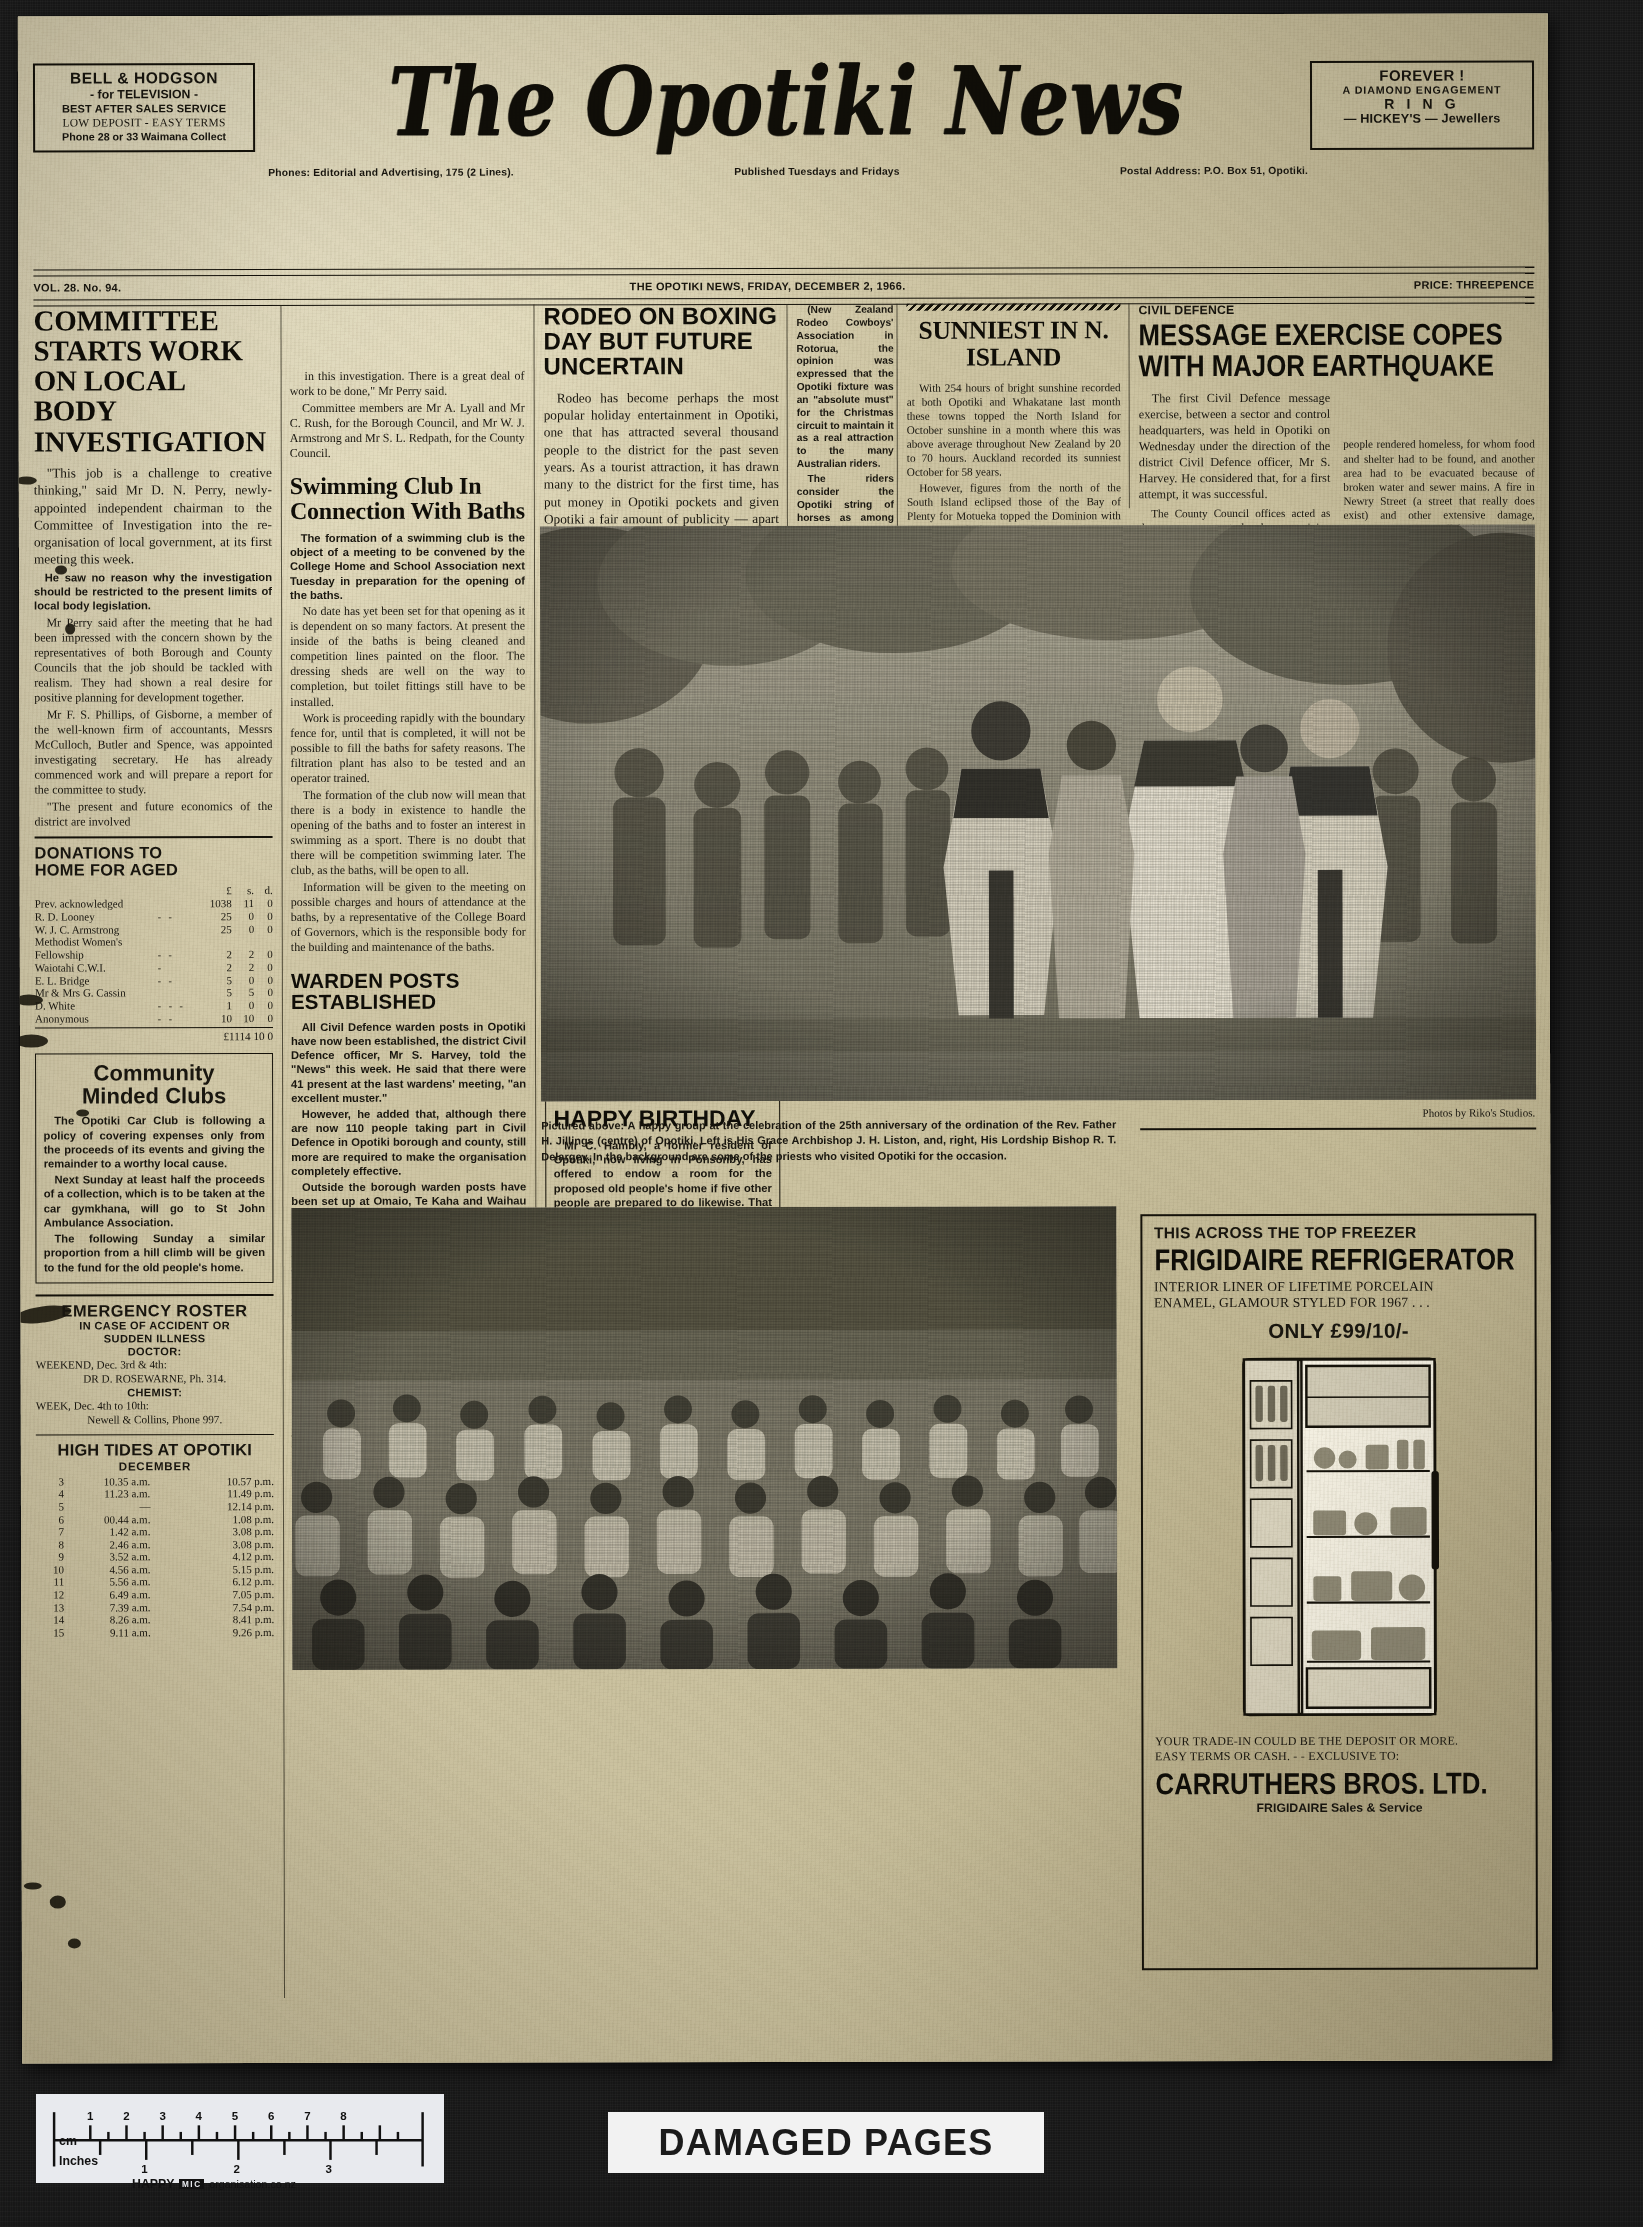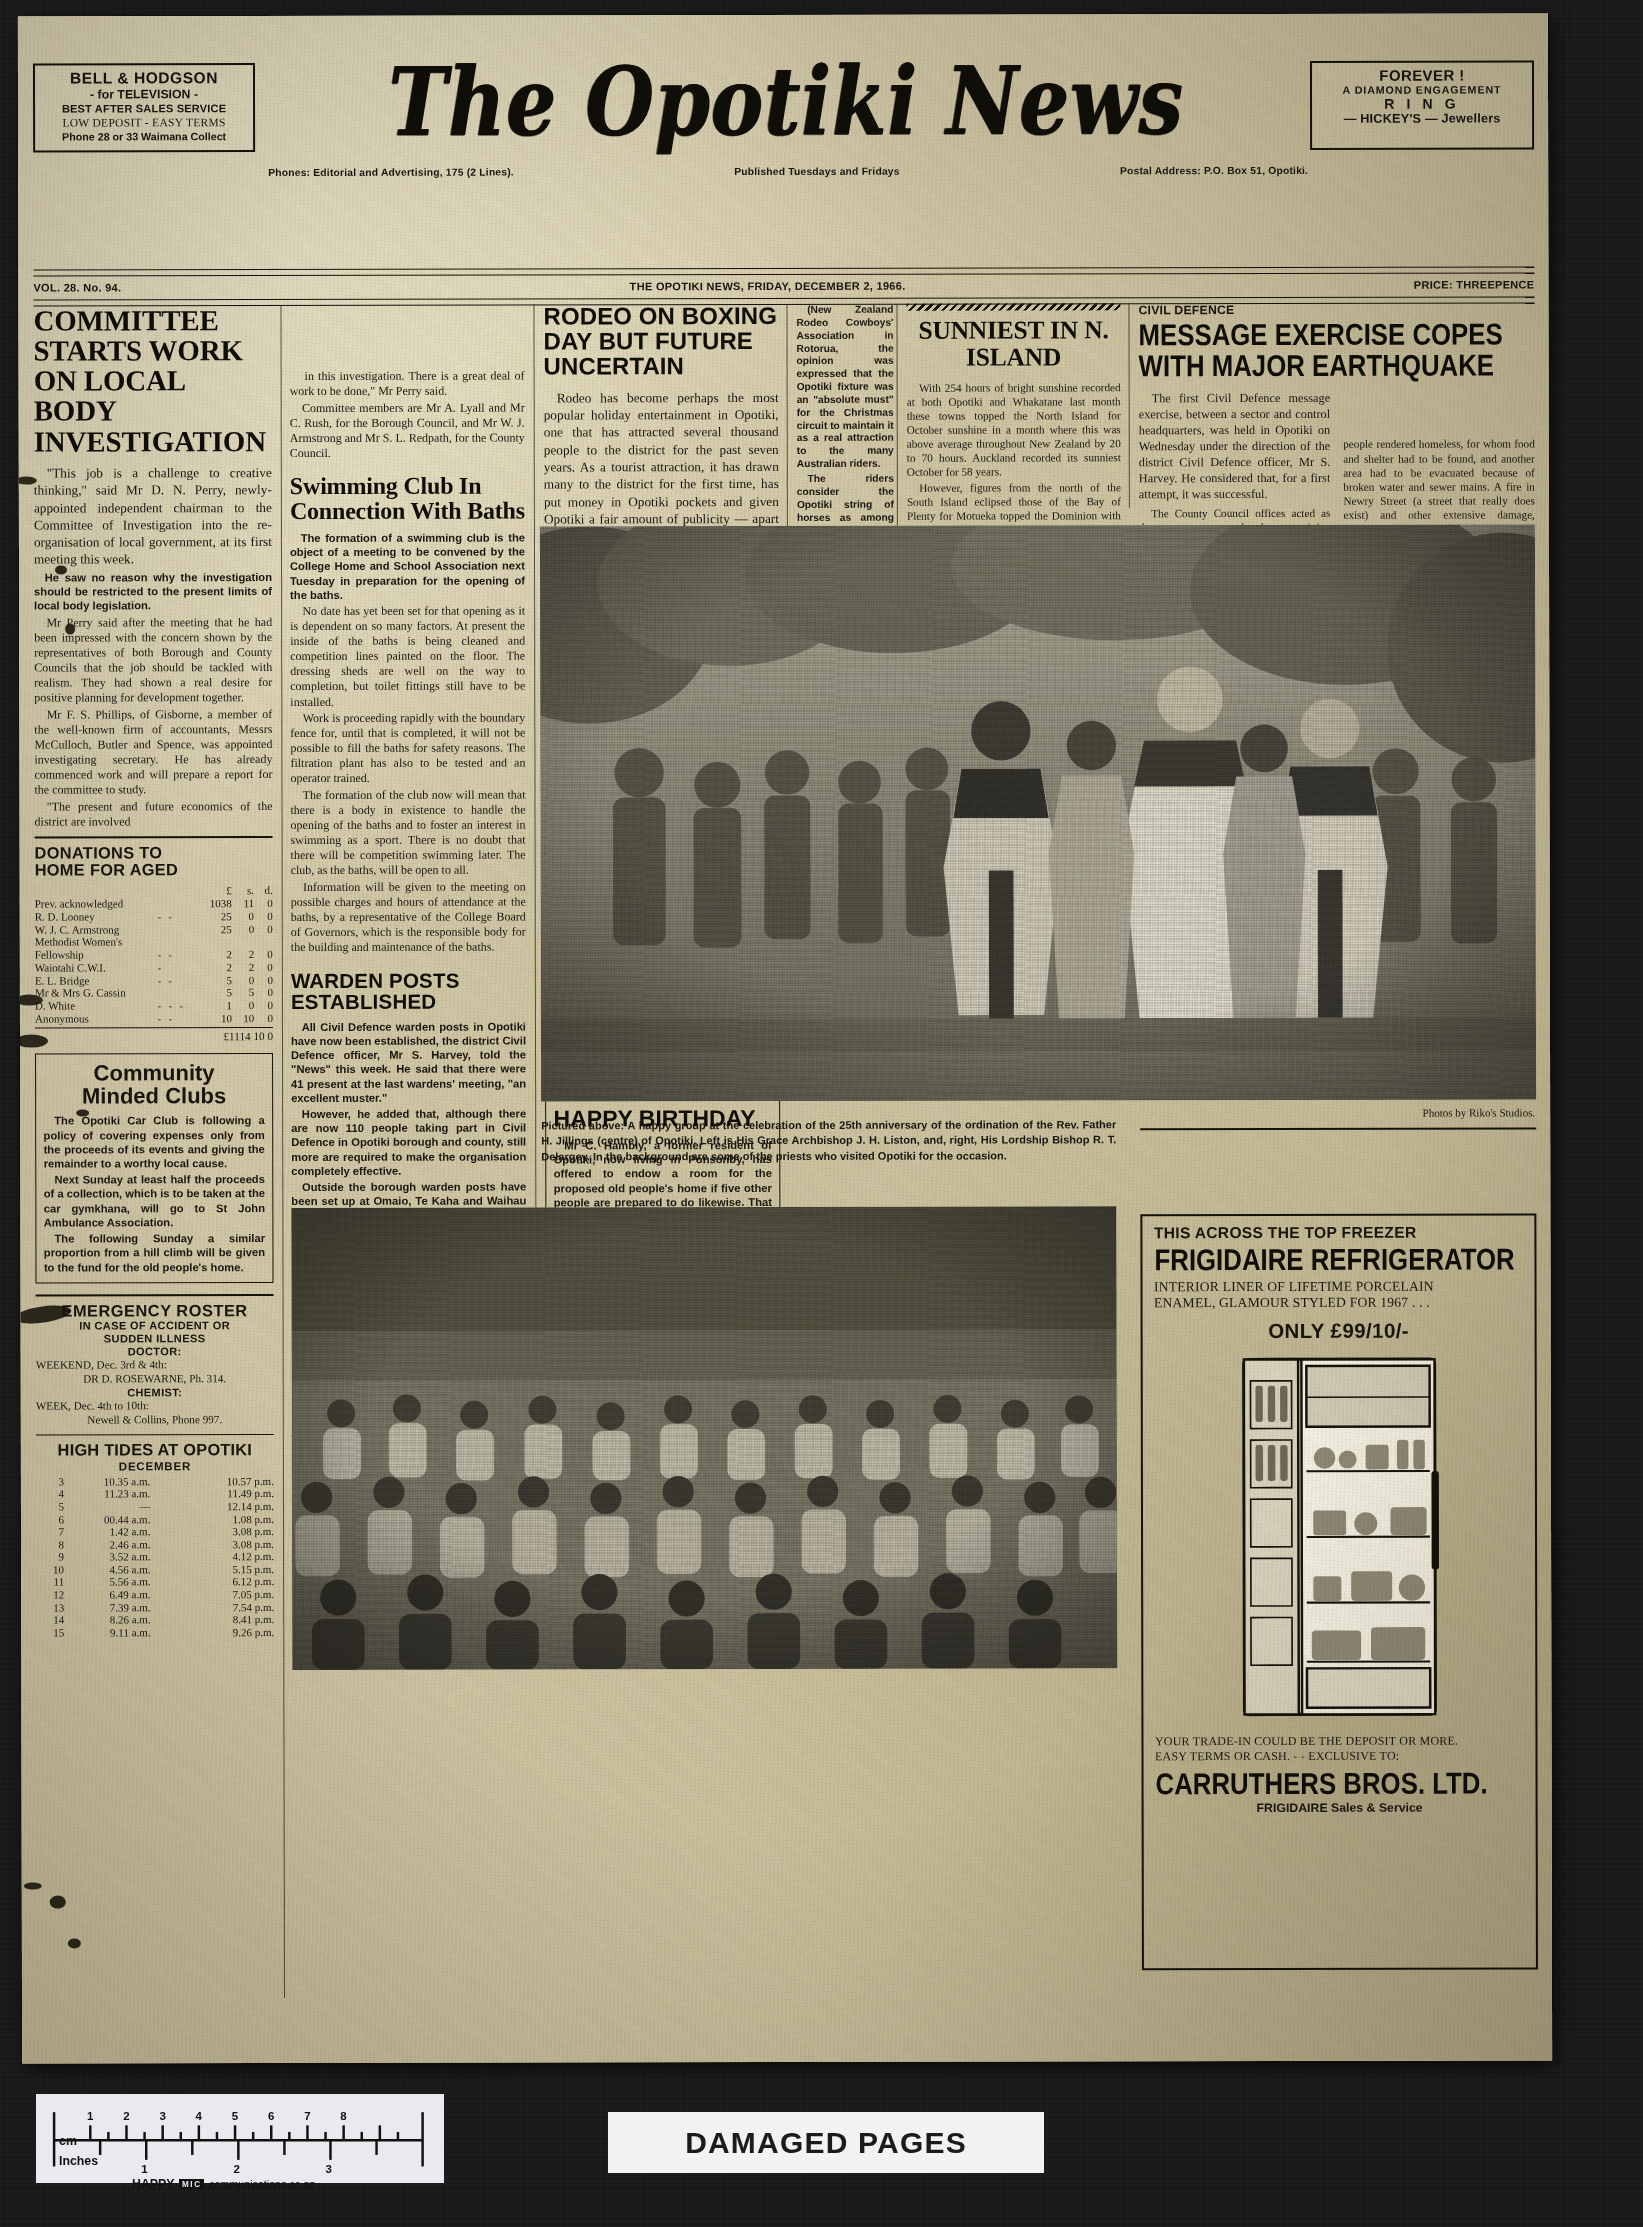--- a/index.html
+++ b/index.html
@@ -184,21 +184,21 @@
   .fridge-ad{position:absolute;border:2.5px solid #15120a;box-sizing:border-box;padding:8.2px 11.5px;}
 
   
   .footer-scale{
     position:absolute;left:36px;top:2094px;width:408px;height:89px;
     background:#e8eaee;
   }
   .damaged{
     position:absolute;left:608px;top:2112px;width:436px;height:61px;
     background:#f2f2f2;display:flex;align-items:center;justify-content:center;
-    font-family:"Liberation Sans",sans-serif;font-weight:bold;font-size:30px;
+    font-family:"Liberation Sans",sans-serif;font-weight:bold;font-size:36px;
     letter-spacing:1.2px;color:#1b1b1b;
   }
   .nzms{
     position:absolute;left:132px;top:2177px;
     font-family:"Liberation Sans",sans-serif;font-size:12.3px;font-weight:bold;color:#111;
     display:flex;align-items:center;gap:5px;
   }
   .nzms .chip{background:#111;color:#e8eaee;font-size:8.2px;padding:0.8px 2.5px;letter-spacing:1.6px;}
   .nzms .dom{font-weight:normal;font-size:10.7px;}
 </style>
@@ -837,17 +837,17 @@
     <text x="240" y="96" font-family="Liberation Sans, sans-serif" font-size="14" font-weight="bold" fill="#111">2</text>
     <text x="352" y="96" font-family="Liberation Sans, sans-serif" font-size="14" font-weight="bold" fill="#111">3</text>
     <text x="28" y="62" font-family="Liberation Sans, sans-serif" font-size="15" font-weight="bold" fill="#111">cm</text>
     <text x="28" y="86" font-family="Liberation Sans, sans-serif" font-size="15" font-weight="bold" fill="#111">Inches</text>
   </svg>
 </div>
 
 <div class="nzms">
   <span>HAPPY</span>
   <span class="chip">MIC</span>
-  <span class="dom">communications.co.nz</span>
+  <span class="dom">organisation.co.nz</span>
 </div>
 
 <div class="damaged">DAMAGED PAGES</div>
 
 
 </body></html>

